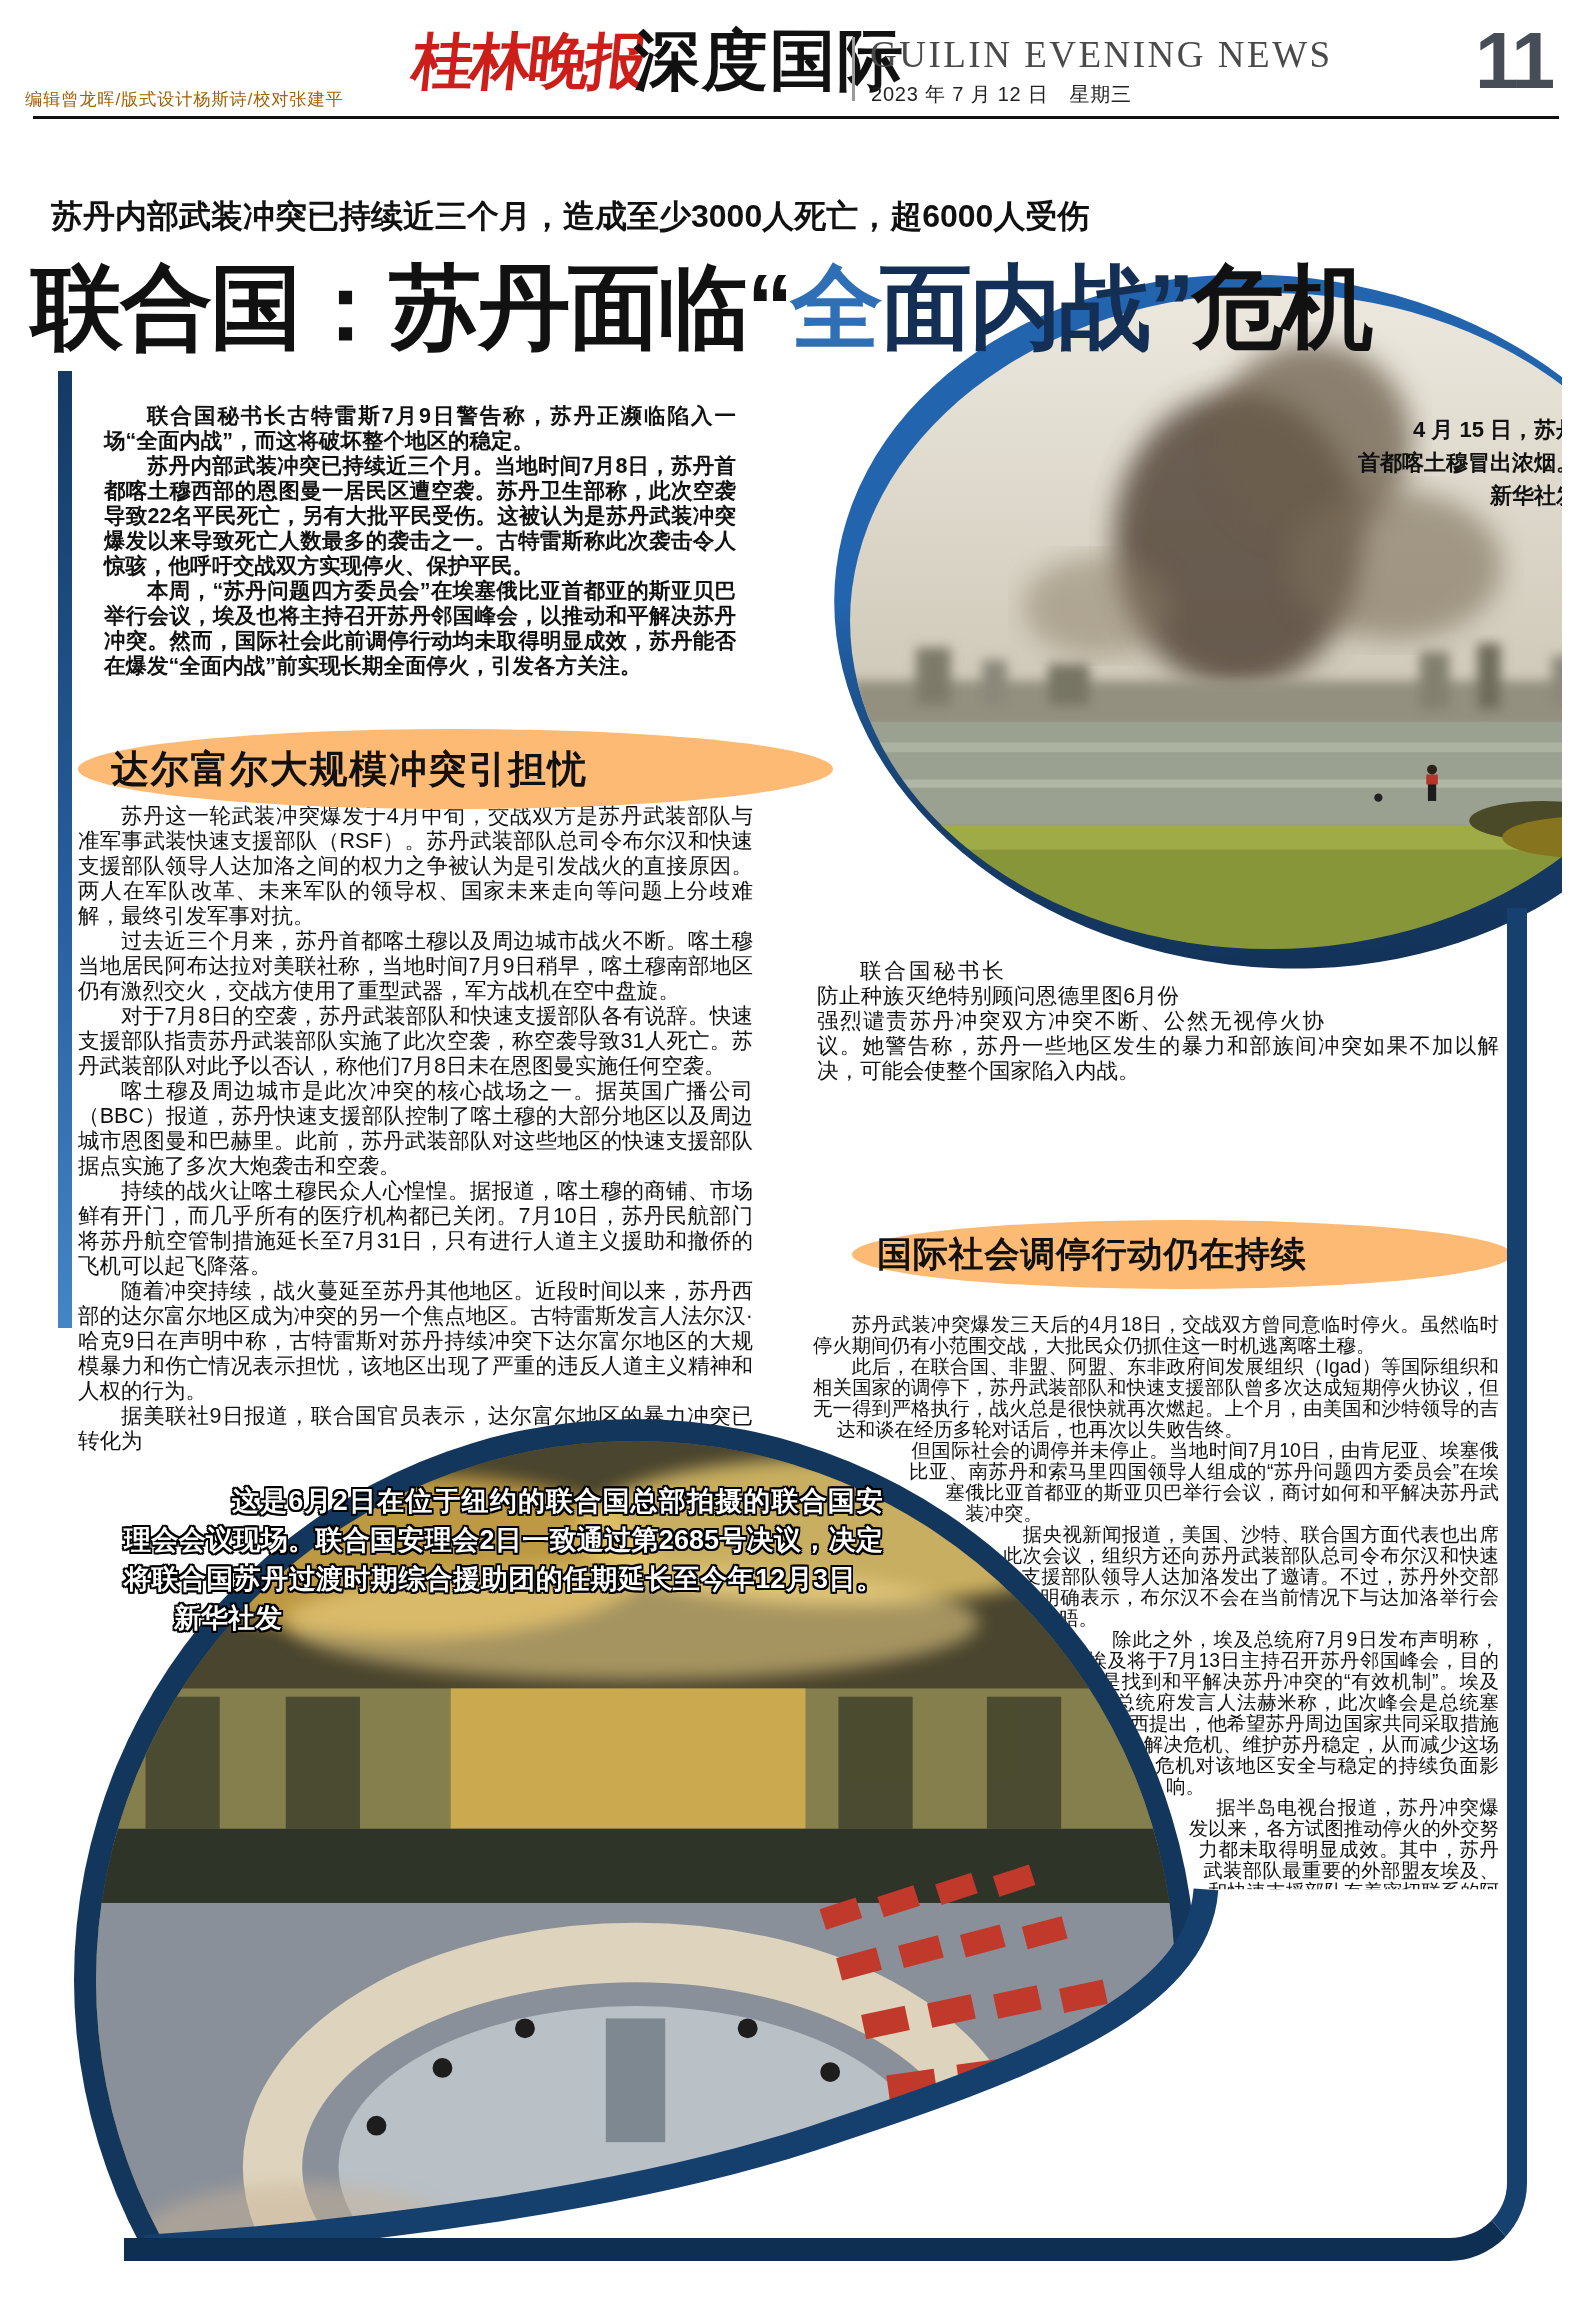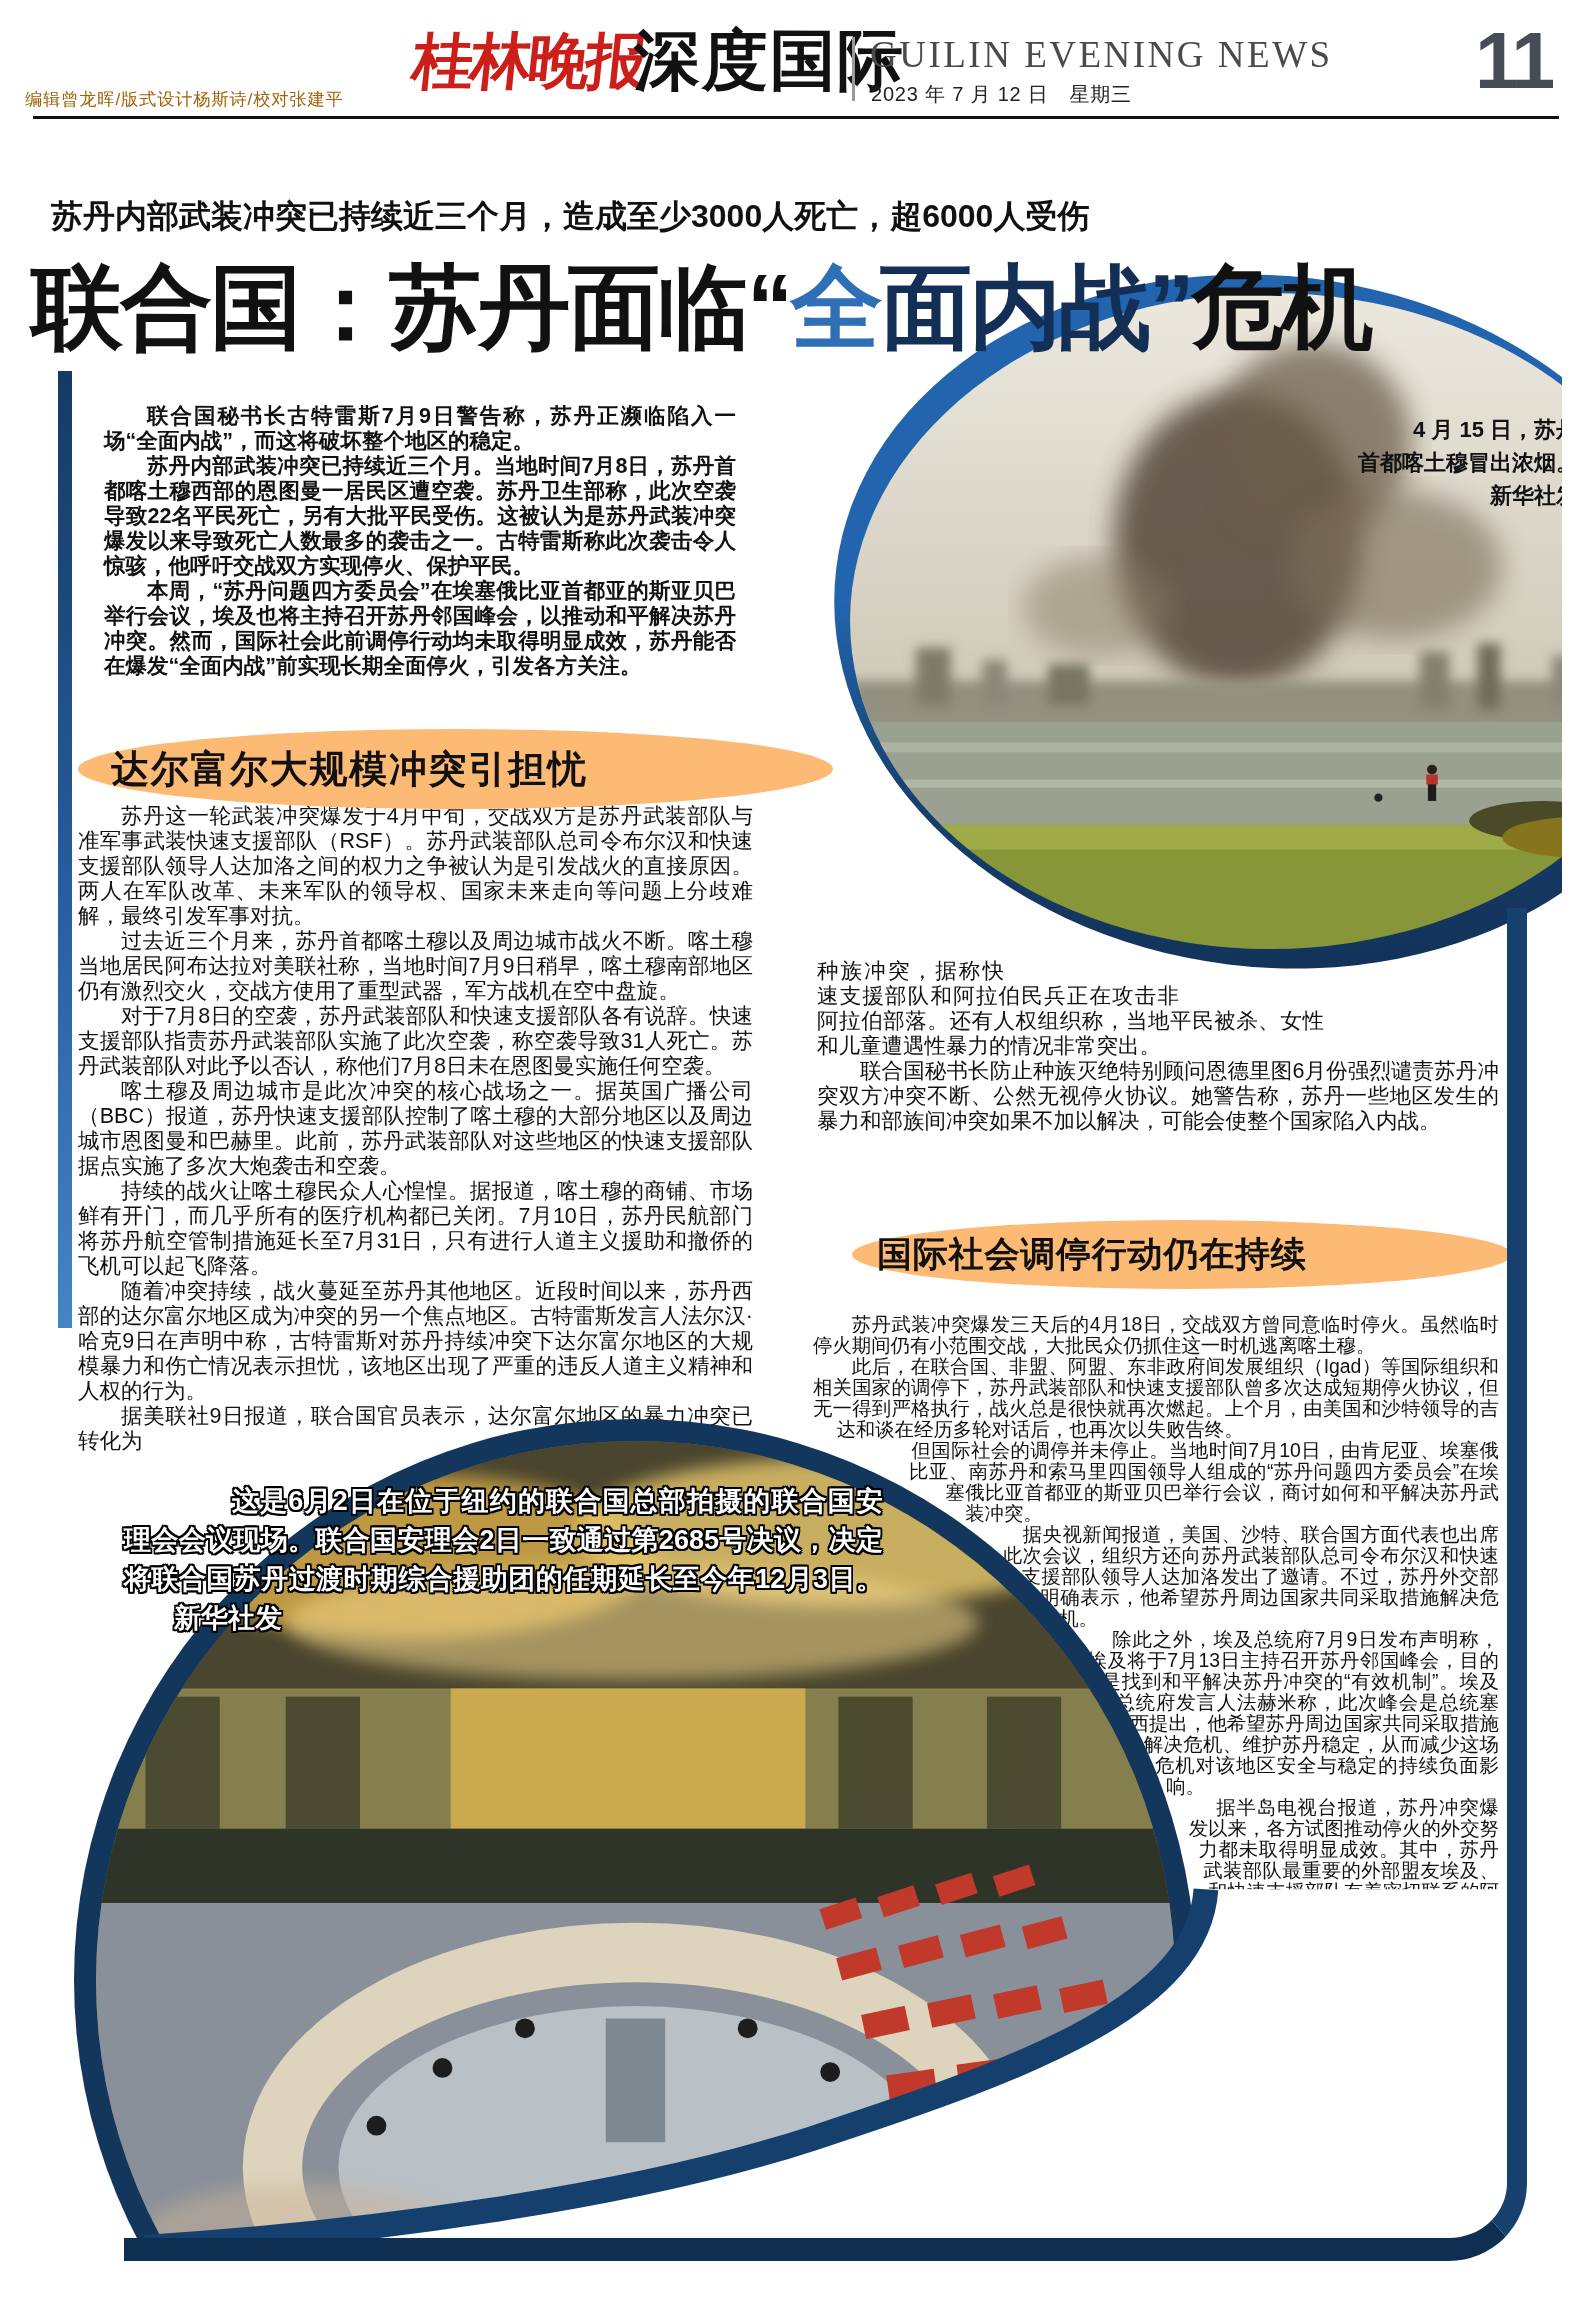--- a/index.html
+++ b/index.html
@@ -154,21 +154,20 @@
   <p>对于7月8日的空袭，苏丹武装部队和快速支援部队各有说辞。快速支援部队指责苏丹武装部队实施了此次空袭，称空袭导致31人死亡。苏丹武装部队对此予以否认，称他们7月8日未在恩图曼实施任何空袭。</p>
   <p>喀土穆及周边城市是此次冲突的核心战场之一。据英国广播公司（BBC）报道，苏丹快速支援部队控制了喀土穆的大部分地区以及周边城市恩图曼和巴赫里。此前，苏丹武装部队对这些地区的快速支援部队据点实施了多次大炮袭击和空袭。</p>
   <p>持续的战火让喀土穆民众人心惶惶。据报道，喀土穆的商铺、市场鲜有开门，而几乎所有的医疗机构都已关闭。7月10日，苏丹民航部门将苏丹航空管制措施延长至7月31日，只有进行人道主义援助和撤侨的飞机可以起飞降落。</p>
   <p>随着冲突持续，战火蔓延至苏丹其他地区。近段时间以来，苏丹西部的达尔富尔地区成为冲突的另一个焦点地区。古特雷斯发言人法尔汉·哈克9日在声明中称，古特雷斯对苏丹持续冲突下达尔富尔地区的大规模暴力和伤亡情况表示担忧，该地区出现了严重的违反人道主义精神和人权的行为。</p>
   <p>据美联社9日报道，联合国官员表示，达尔富尔地区的暴力冲突已转化为</p>
 </div>
 <div class="abs body bodyB">
   <div class="fr frb1"></div>
   <div class="fr frb2"></div>
   <div class="fr frb3"></div>
-  <p class="noindent">种族冲突，据称快速支援部队和阿拉伯民兵正在攻击非阿拉伯部落。还有人权组织称，当地平民被杀、女性和儿童遭遇性暴力的情况非常突出。</p>
   <p>联合国秘书长防止种族灭绝特别顾问恩德里图6月份强烈谴责苏丹冲突双方冲突不断、公然无视停火协议。她警告称，苏丹一些地区发生的暴力和部族间冲突如果不加以解决，可能会使整个国家陷入内战。</p>
 </div>
 
 <div class="abs circ-outer">
   <div class="circ-inner">
     <svg width="100%" height="100%" viewBox="0 0 1308 1308" preserveAspectRatio="none">
       <defs>
           <filter id="b3">
             <feGaussianBlur stdDeviation="10"></feGaussianBlur>
           </filter>
@@ -260,21 +259,21 @@
 <div class="abs cap2"><span>这是6月2日在位于纽约的联合国总部拍摄的联合国安理会会议现场。联合国安理会2日一致通过第2685号决议，决定将联合国苏丹过渡时期综合援助团的任期延长至今年12月3日。</span><span class="xh">新华社发</span></div>
 
 <div class="abs pill pill2">
   <span>国际社会调停行动仍在持续</span>
 </div>
 <div class="abs body bodyC">
   <div class="flC"></div>
   <p>苏丹武装冲突爆发三天后的4月18日，交战双方曾同意临时停火。虽然临时停火期间仍有小范围交战，大批民众仍抓住这一时机逃离喀土穆。</p>
   <p>此后，在联合国、非盟、阿盟、东非政府间发展组织（Igad）等国际组织和相关国家的调停下，苏丹武装部队和快速支援部队曾多次达成短期停火协议，但无一得到严格执行，战火总是很快就再次燃起。上个月，由美国和沙特领导的吉达和谈在经历多轮对话后，也再次以失败告终。</p>
   <p>但国际社会的调停并未停止。当地时间7月10日，由肯尼亚、埃塞俄比亚、南苏丹和索马里四国领导人组成的“苏丹问题四方委员会”在埃塞俄比亚首都亚的斯亚贝巴举行会议，商讨如何和平解决苏丹武装冲突。</p>
-  <p>据央视新闻报道，美国、沙特、联合国方面代表也出席此次会议，组织方还向苏丹武装部队总司令布尔汉和快速支援部队领导人达加洛发出了邀请。不过，苏丹外交部明确表示，他希望苏丹周边国家共同采取措施解决危机。</p>
+  <p>据央视新闻报道，美国、沙特、联合国方面代表也出席此次会议，组织方还向苏丹武装部队总司令布尔汉和快速支援部队领导人达加洛发出了邀请。不过，苏丹外交部明确表示，布尔汉不会在当前情况下与达加洛举行会晤。</p>
   <p>除此之外，埃及总统府7月9日发布声明称，埃及将于7月13日主持召开苏丹邻国峰会，目的是找到和平解决苏丹冲突的“有效机制”。埃及总统府发言人法赫米称，此次峰会是总统塞西提出，他希望苏丹周边国家共同采取措施解决危机、维护苏丹稳定，从而减少这场危机对该地区安全与稳定的持续负面影响。</p>
   <p>据半岛电视台报道，苏丹冲突爆发以来，各方试图推动停火的外交努力都未取得明显成效。其中，苏丹武装部队最重要的外部盟友埃及、和快速支援部队有着密切联系的阿联酋都未能发挥重要的作用。</p>
   <p>本周各方的外交努力能否推动停火尚未可知，但这场危机在苏丹造成的人员伤亡已引发全球关注。苏丹卫生部长海瑟姆·易卜拉欣6月份曾表示，统计数据显示，自冲突爆发以来，苏丹已有至少3000人死亡，超过6000人受伤。他还说，实际的死亡人数可能远高于这一数字。</p>
   <p>除此之外，联合国统计数据则显示，迄今为止苏丹已有超过290万人因为冲突被迫逃离家园，其中大约70万人逃亡至周边国家。</p>
   <div class="credit-line">综合新华社、新京报</div>
 </div>
 
 <div class="abs frame"></div>
 <div class="abs botwhite"></div>
 <div class="abs rightwhite"></div>

